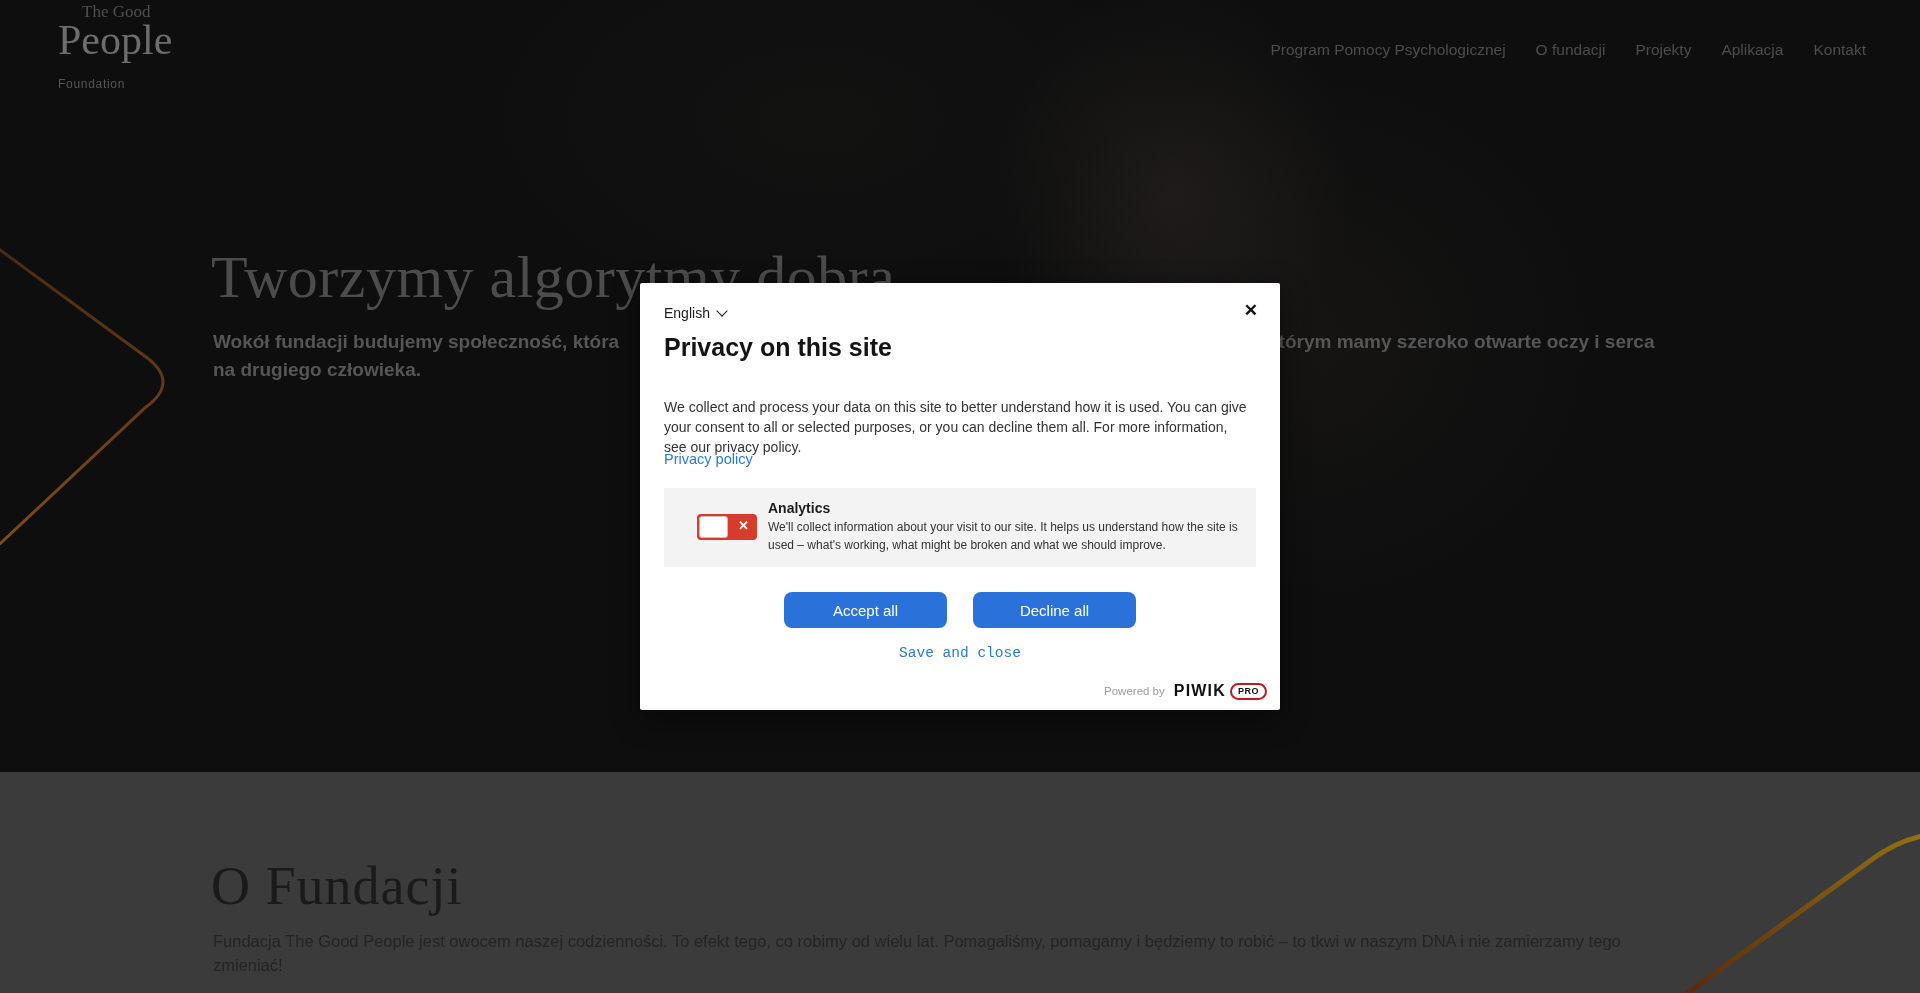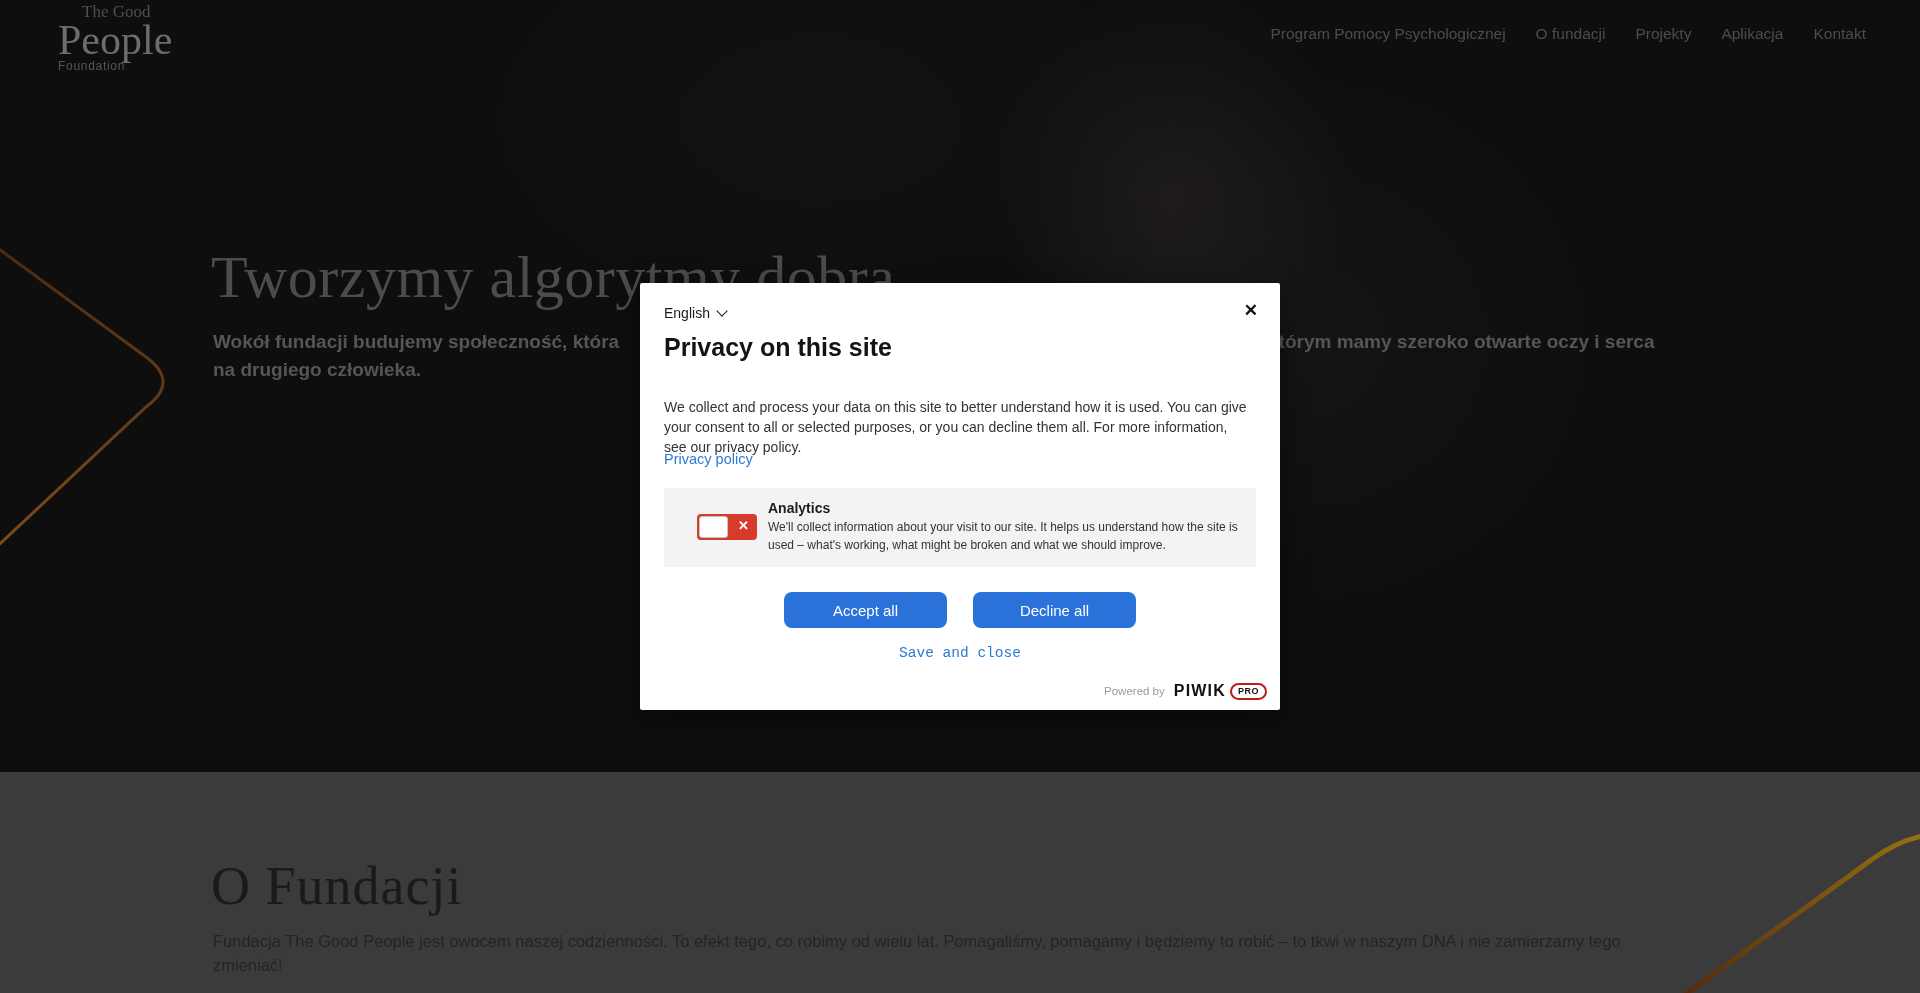--- a/index.html
+++ b/index.html
@@ -12,23 +12,23 @@
           radial-gradient(ellipse 260px 300px at 1170px 190px, rgba(150,130,118,0.10), transparent 70%),
           radial-gradient(ellipse 430px 390px at 1300px 340px, rgba(125,105,92,0.07), transparent 70%),
           radial-gradient(ellipse 500px 300px at 820px 120px, rgba(110,95,85,0.05), transparent 70%),
           #0e0e0e;}
 
   .logo{position:absolute;left:58px;top:2px;}
   .logo-top{display:block;margin-left:24px;font-family:"Liberation Serif",serif;
             font-size:17px;color:#4f4f4f;}
   .logo-main{display:block;font-family:"Liberation Serif",serif;font-size:42px;
              line-height:36px;color:#6d6d6d;}
-  .logo-sub{display:block;font-size:12px;letter-spacing:.7px;color:#565656;margin-top:1px;}
+  .logo-sub{display:block;font-size:12px;letter-spacing:.7px;color:#565656;margin-top:19px;}
 
-  .nav{position:absolute;top:25px;right:54px;display:flex;gap:30px;white-space:nowrap;}
+  .nav{position:absolute;top:41px;right:54px;display:flex;gap:30px;white-space:nowrap;}
   .nav a{color:#4d4d4d;font-size:15.5px;text-decoration:none;}
 
   .hero-title{position:absolute;left:211px;top:243px;margin:0;font-weight:400;
               font-family:"Liberation Serif",serif;font-size:60px;color:#4c4c4c;
               letter-spacing:.5px;white-space:nowrap;}
   .hero-sub{position:absolute;font-size:19px;font-weight:700;color:#565656;white-space:nowrap;}
   .sub-l1a{left:213px;top:331px;}
   .sub-l1b{left:1268px;top:331px;}
   .sub-l2{left:213px;top:359px;}
 

